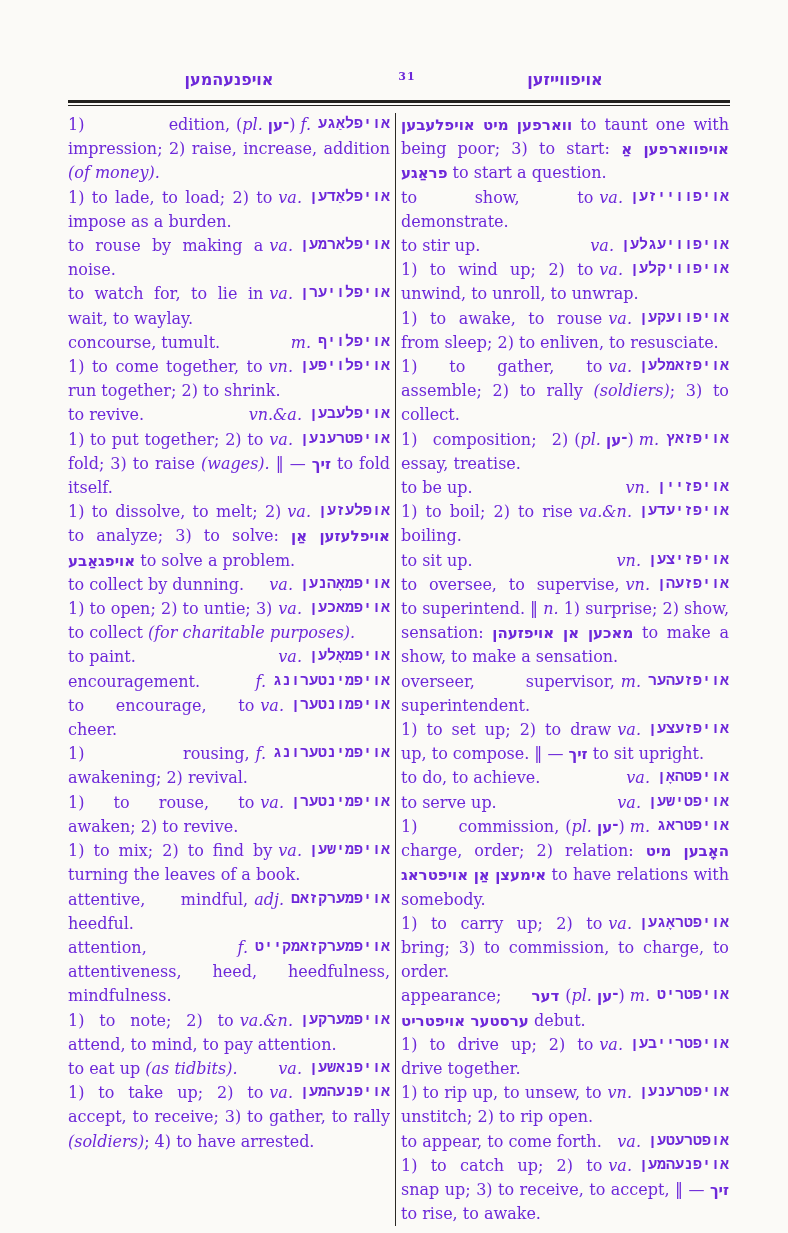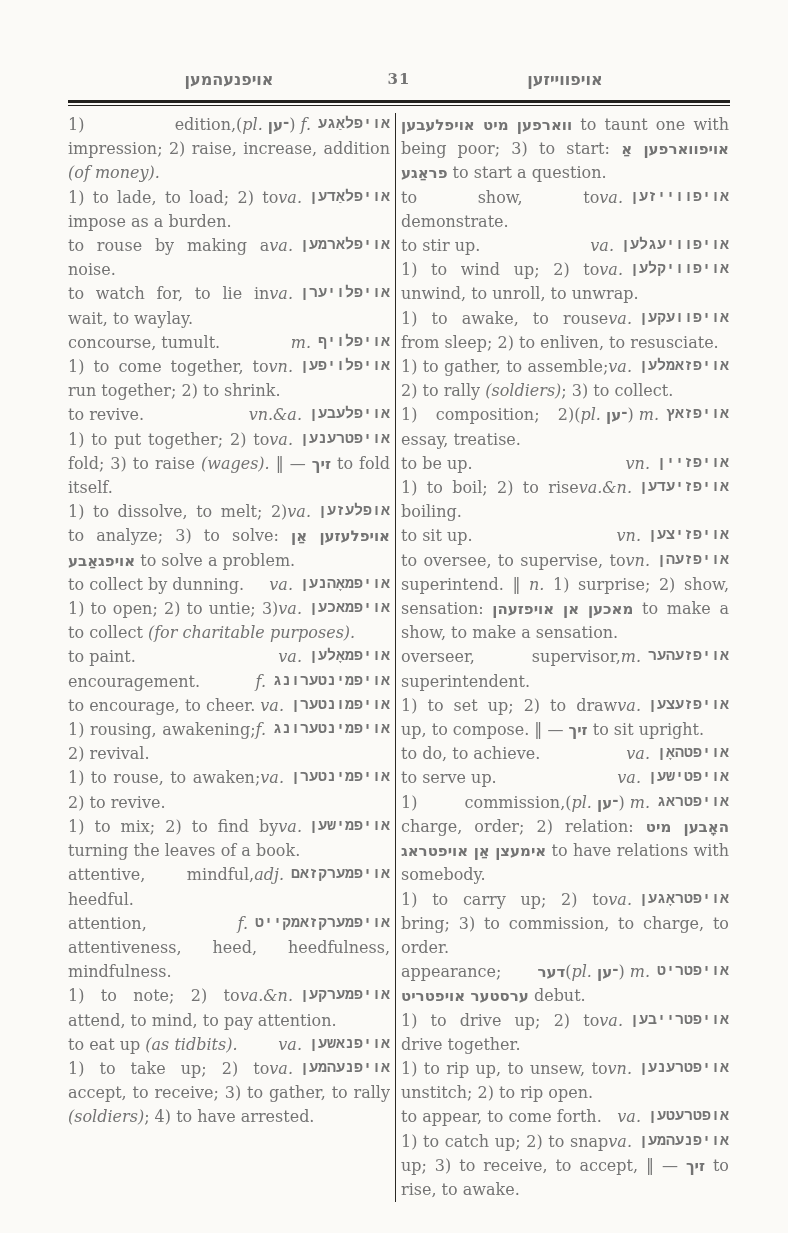--- a/index.html
+++ b/index.html
@@ -1,29 +1,29 @@
 <!DOCTYPE html>
 <html><head>
 <meta charset="utf-8">
 <title>Dictionary Page 31</title>
 <style>
   html,body{margin:0;padding:0;background:#e9e8e4;}
   .page{
     position:relative;
     width:788px;height:1233px;
     background:#fbfaf7;
-    color:#737373;
+    color:#6d28d9;
     overflow:hidden;
     font-family:"DejaVu Serif","Liberation Serif",serif;
   }
   .running-head{position:absolute;top:70px;left:68px;width:662px;height:26px;}
   .guide{font-family:"DejaVu Sans",sans-serif;font-weight:700;font-size:16px;direction:rtl;}
   .guide-left{position:absolute;left:0;width:322px;text-align:center;}
   .guide-right{position:absolute;right:0;width:330px;text-align:center;}
-  .pageno{position:absolute;left:0;width:662px;text-align:center;font-weight:700;font-size:15px;letter-spacing:1px;}
+  .pageno{position:absolute;left:8px;width:662px;text-align:center;font-weight:700;font-size:11px;letter-spacing:1px;}
   .head-rule{
     position:absolute;top:100px;left:68px;width:662px;height:2px;
     border-top:3px solid #23211e;border-bottom:1px solid #23211e;
   }
   .cols{
     position:absolute;top:113px;left:68px;width:662px;
     display:flex;align-items:stretch;
   }
   .col{
     width:322px;
@@ -36,21 +36,21 @@
   .entry{margin:0;}
   .entry::after{content:"";display:block;clear:both;height:0;}
   .entry.rtl{direction:rtl;text-align:right;}
   .hw{
     float:right;
     font-family:Liberation Mono, monospace;font-weight:700;
     font-size:15px;line-height:inherit;
     direction:rtl;unicode-bidi:isolate;
     margin-left:7px;
   }
-  .posgrp{float:right;white-space:nowrap;line-height:inherit;}
+  .posgrp{float:right;margin-left:6px;white-space:nowrap;line-height:inherit;}
   .posgrp em, .entry em{font-style:italic;}
   .heb{
     font-family:"DejaVu Sans",sans-serif;font-weight:700;
     font-size:15px;line-height:inherit;
     direction:rtl;unicode-bidi:isolate;
   }
 </style>
 </head>
 <body>
 

